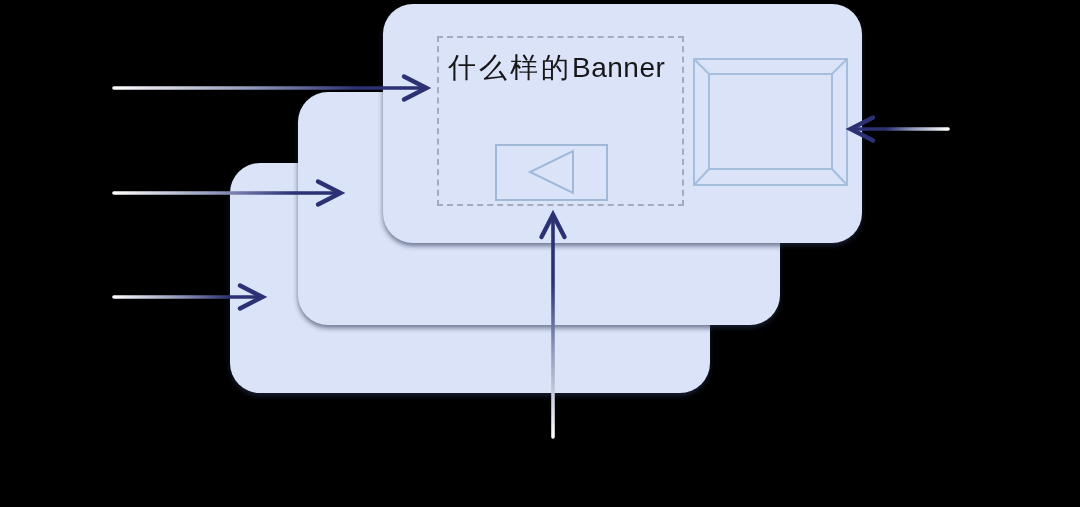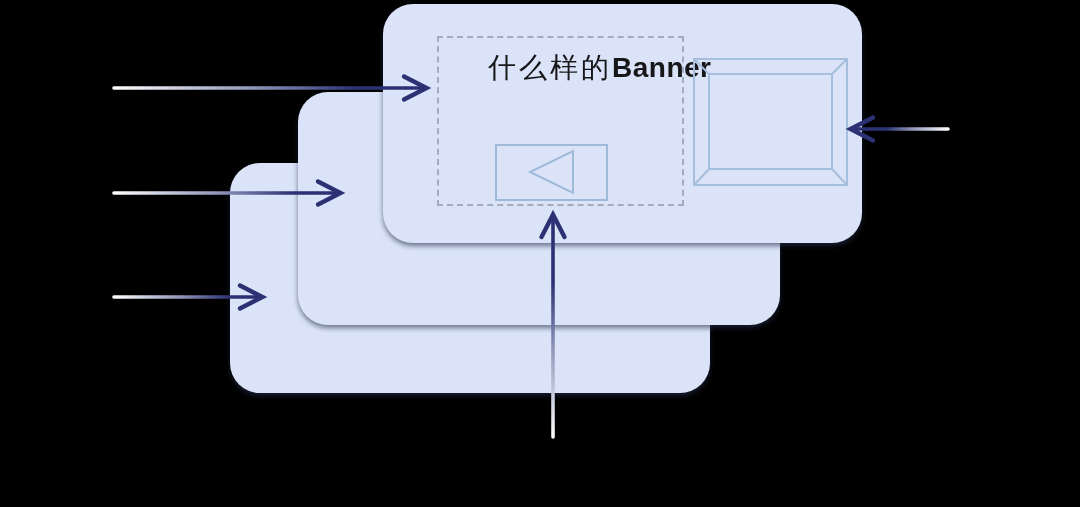--- a/index.html
+++ b/index.html
@@ -16,23 +16,23 @@
   .card-front  { left:383px; top:4px;   width:479px; height:239px; z-index:3; }
 
   .dashed-box {
     position:absolute; left:54px; top:32px; width:243px; height:166px;
     border:2px dashed #a3abbe;
   }
   .heading {
     position:absolute; left:9px; top:14px; color:#17171a;
     font-size:28px; line-height:32px; white-space:nowrap;
   }
-  .cjk { letter-spacing:3px;margin-left:40px; }
+  .cjk { letter-spacing:3px; }
   .bold { font-weight:bold; }
-  .latin-bold { font-weight:bold; letter-spacing:0.5px; }
+  .latin-bold { font-weight:normal; letter-spacing:0.5px; }
 
   .back-btn { position:absolute; left:112px; top:140px; width:113px; height:57px; }
   .frame    { position:absolute; left:310px; top:54px;  width:155px; height:128px; }
   .back-btn svg, .frame svg { display:block; }
 
   .arrows {
     position:absolute; left:0; top:0; width:1080px; height:507px;
     z-index:10; pointer-events:none;
   }
 </style>

